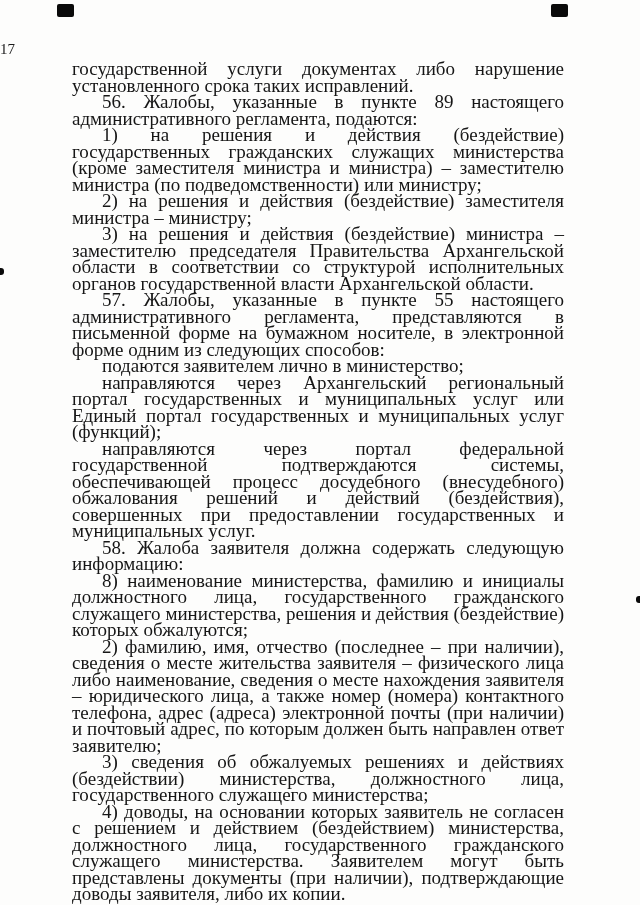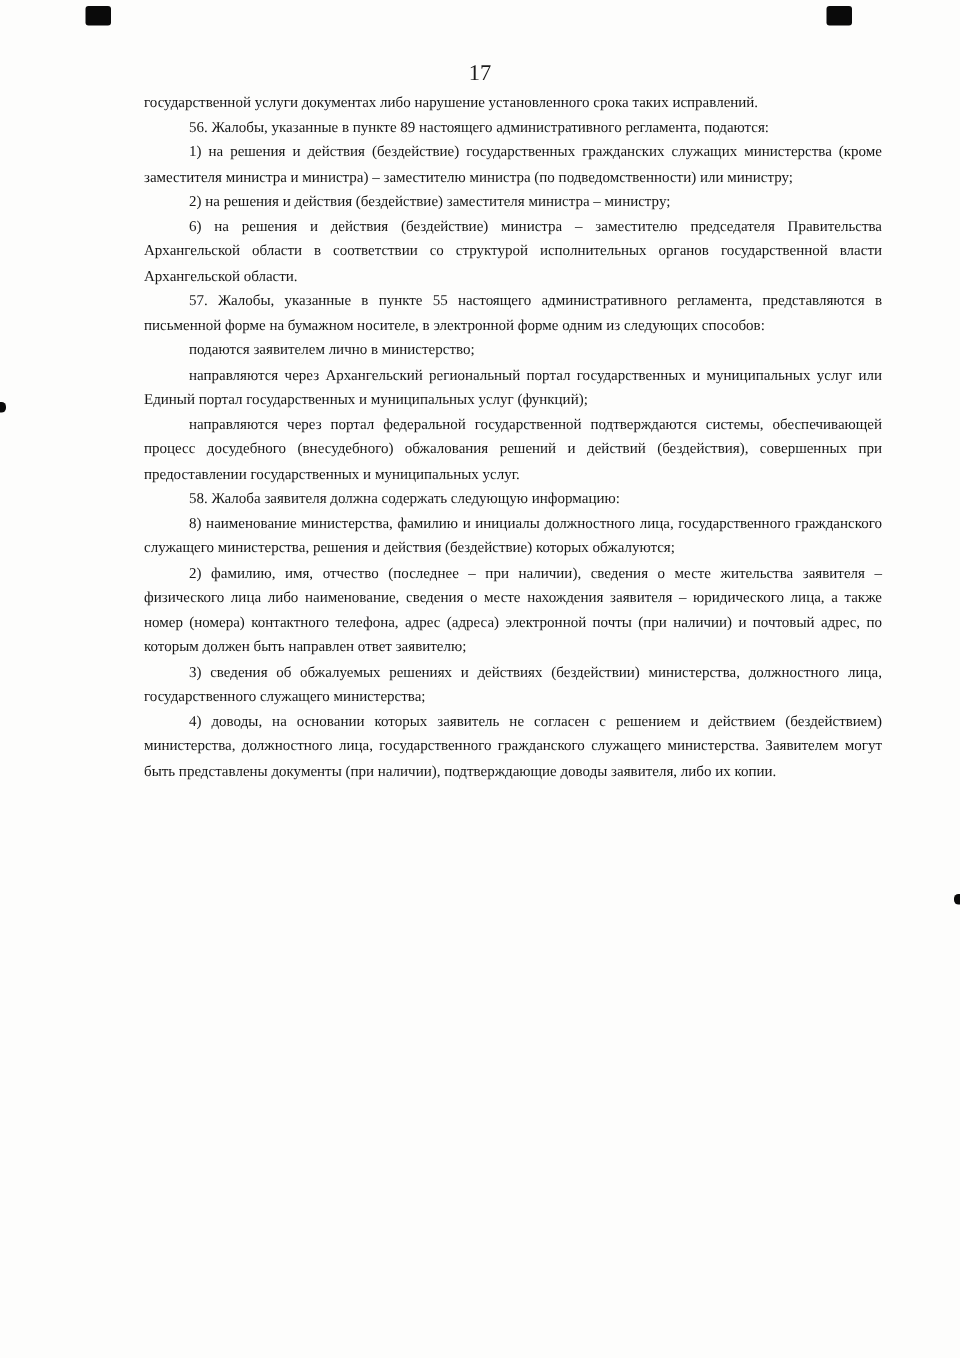--- a/index.html
+++ b/index.html
@@ -26,30 +26,30 @@
   }
   .art-top-left   { top: 4px;  left: 57px;  width: 17px; height: 13px; }
   .art-top-right  { top: 4px;  left: 551px; width: 17px; height: 13px; }
   .art-edge-left  { top: 268px; left: 0;    width: 4px;  height: 7px; border-radius: 0 3px 3px 0; }
   .art-edge-right { top: 596px; left: 636px; width: 4px; height: 7px; border-radius: 3px 0 0 3px; }
   .page-number {
     position: absolute;
     top: 41px;
     left: 0;
     right: 0;
-    text-align: center;
+    text-align: left;
     font-size: 15px;
     color: #1b1b1b;
   }
   .content {
     position: absolute;
     top: 61px;
-    left: 96px;
+    left: 72px;
     width: 492px;
-    font-size: 10px;
+    font-size: 19px;
     line-height: 16.5px;
     color: #161616;
     text-align: justify;
   }
   .content p {
     margin: 0;
     padding: 0;
     text-indent: 30px;
   }
   .content p.no-indent {
@@ -65,21 +65,21 @@
   <div class="artifact art-edge-left"></div>
   <div class="artifact art-edge-right"></div>
 
   <div class="page-number">17</div>
 
   <div class="content">
       <p class="no-indent">государственной услуги документах либо нарушение установленного срока таких исправлений.</p>
       <p>56. Жалобы, указанные в пункте 89 настоящего административного регламента, подаются:</p>
       <p>1) на решения и действия (бездействие) государственных гражданских служащих министерства (кроме заместителя министра и министра) – заместителю министра (по подведомственности) или министру;</p>
       <p>2) на решения и действия (бездействие) заместителя министра – министру;</p>
-      <p>6) на решения и действия (бездействие) министра – заместителю председателя Правительства Архангельской области в соответствии со структурой исполнительных органов государственной власти Архангельской области.</p>
+      <p>3) на решения и действия (бездействие) министра – заместителю председателя Правительства Архангельской области в соответствии со структурой исполнительных органов государственной власти Архангельской области.</p>
       <p>57. Жалобы, указанные в пункте 55 настоящего административного регламента, представляются в письменной форме на бумажном носителе, в электронной форме одним из следующих способов:</p>
       <p>подаются заявителем лично в министерство;</p>
       <p>направляются через Архангельский региональный портал государственных и муниципальных услуг или Единый портал государственных и муниципальных услуг (функций);</p>
       <p>направляются через портал федеральной государственной подтверждаются системы, обеспечивающей процесс досудебного (внесудебного) обжалования решений и действий (бездействия), совершенных при предоставлении государственных и муниципальных услуг.</p>
       <p>58. Жалоба заявителя должна содержать следующую информацию:</p>
       <p>8) наименование министерства, фамилию и инициалы должностного лица, государственного гражданского служащего министерства, решения и действия (бездействие) которых обжалуются;</p>
       <p>2) фамилию, имя, отчество (последнее – при наличии), сведения о месте жительства заявителя – физического лица либо наименование, сведения о месте нахождения заявителя – юридического лица, а также номер (номера) контактного телефона, адрес (адреса) электронной почты (при наличии) и почтовый адрес, по которым должен быть направлен ответ заявителю;</p>
       <p>3) сведения об обжалуемых решениях и действиях (бездействии) министерства, должностного лица, государственного служащего министерства;</p>
       <p>4) доводы, на основании которых заявитель не согласен с решением и действием (бездействием) министерства, должностного лица, государственного гражданского служащего министерства. Заявителем могут быть представлены документы (при наличии), подтверждающие доводы заявителя, либо их копии.</p>
     </div>

